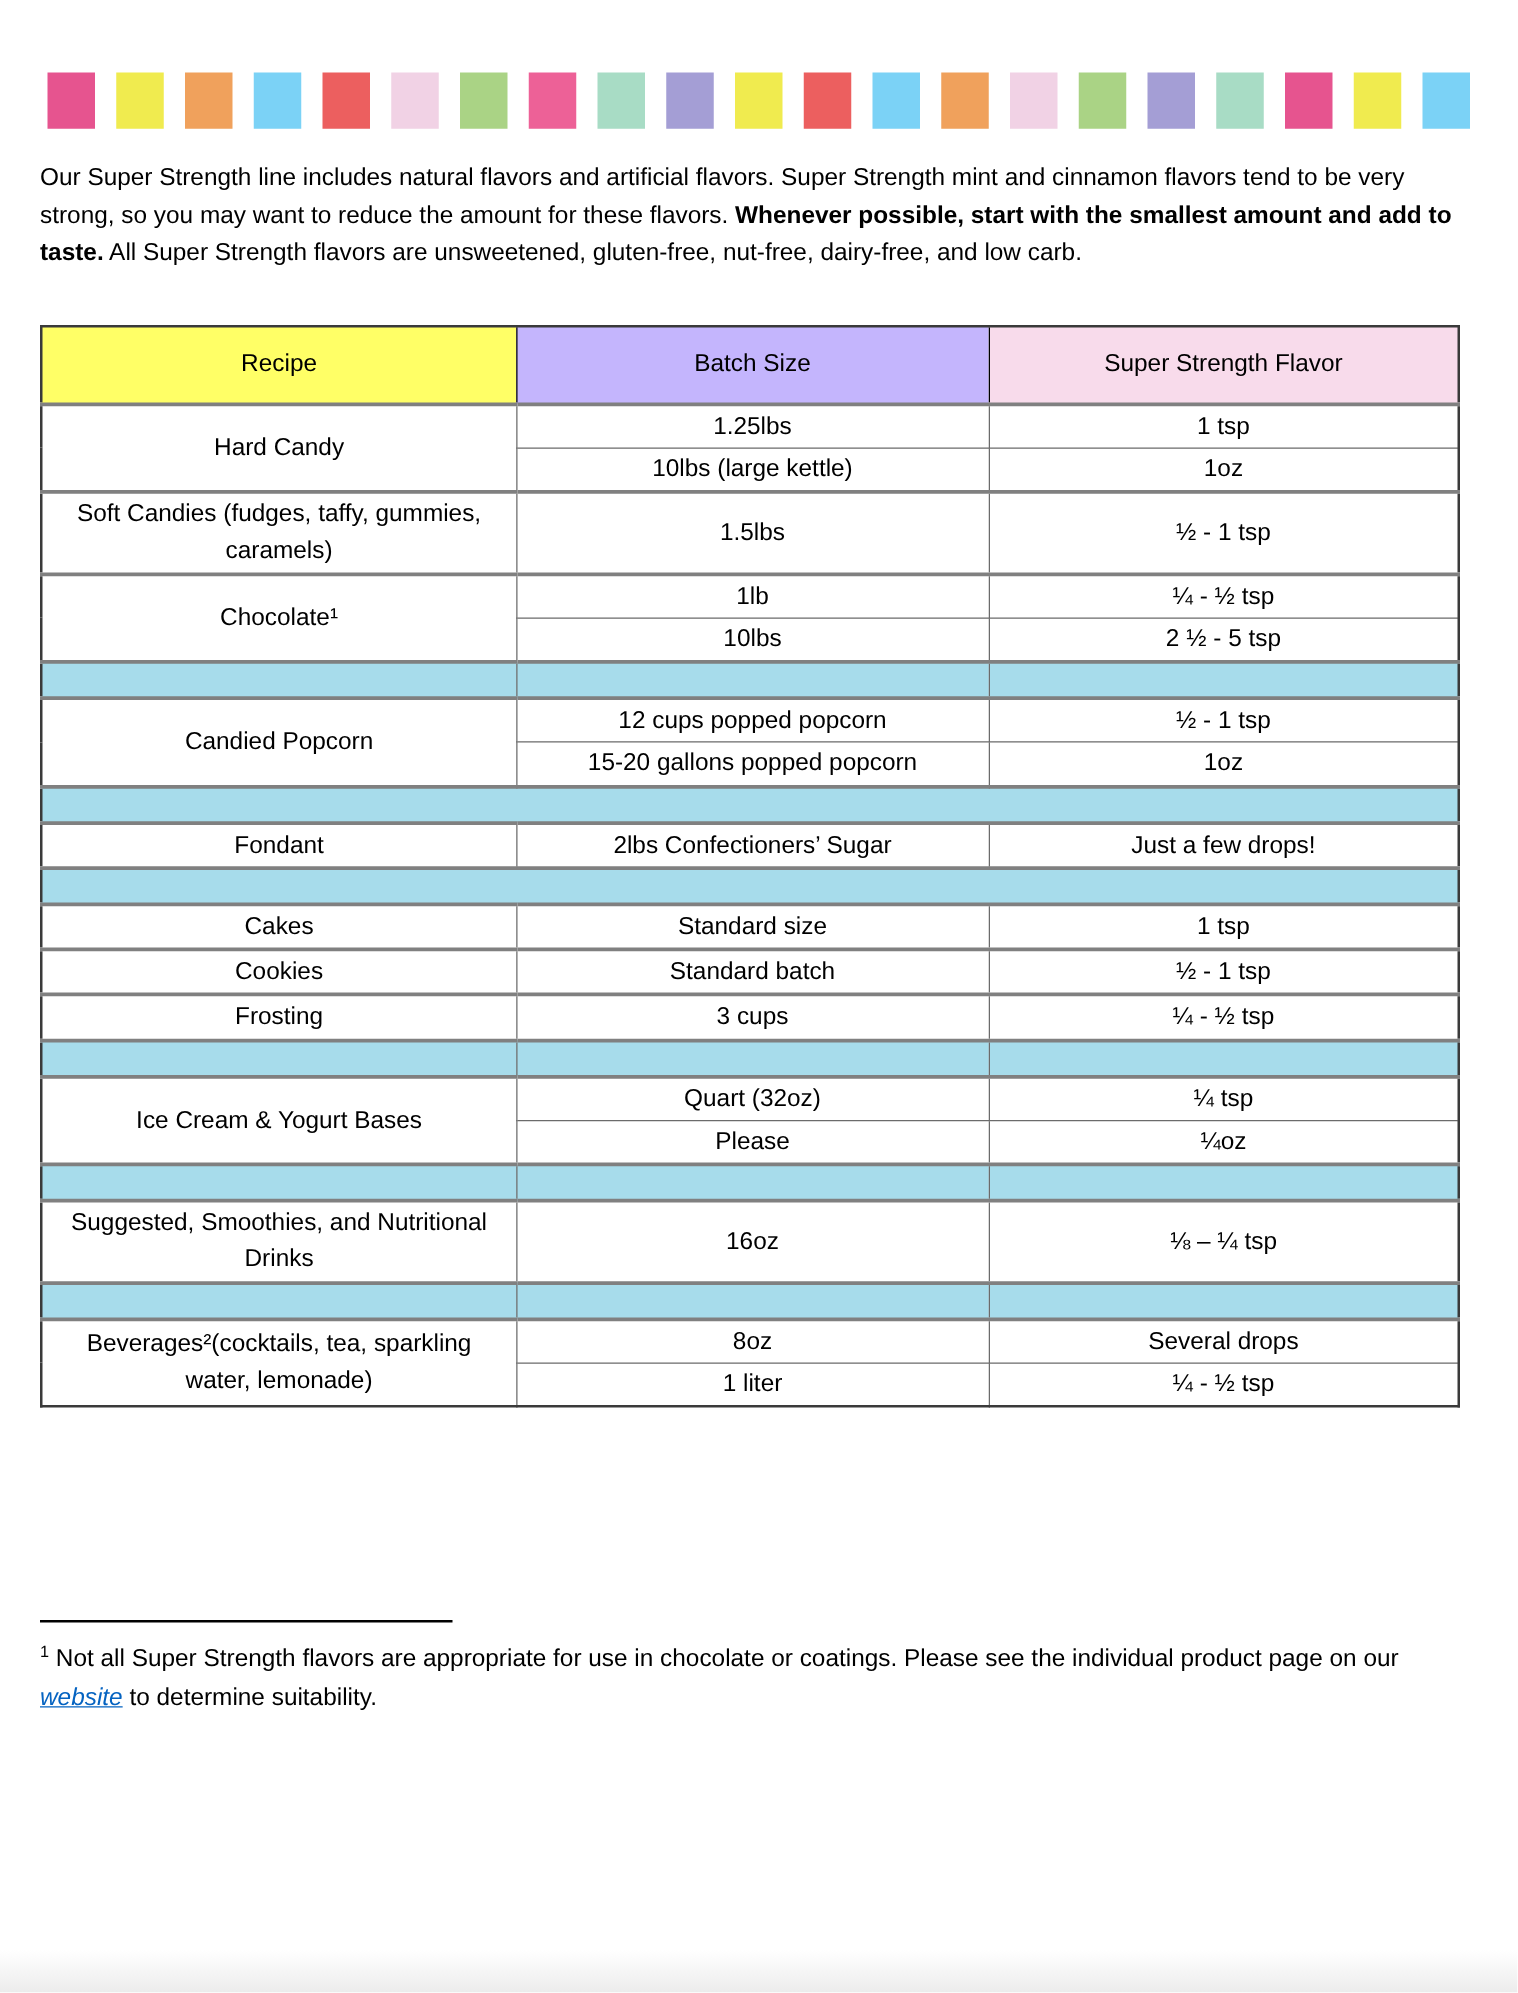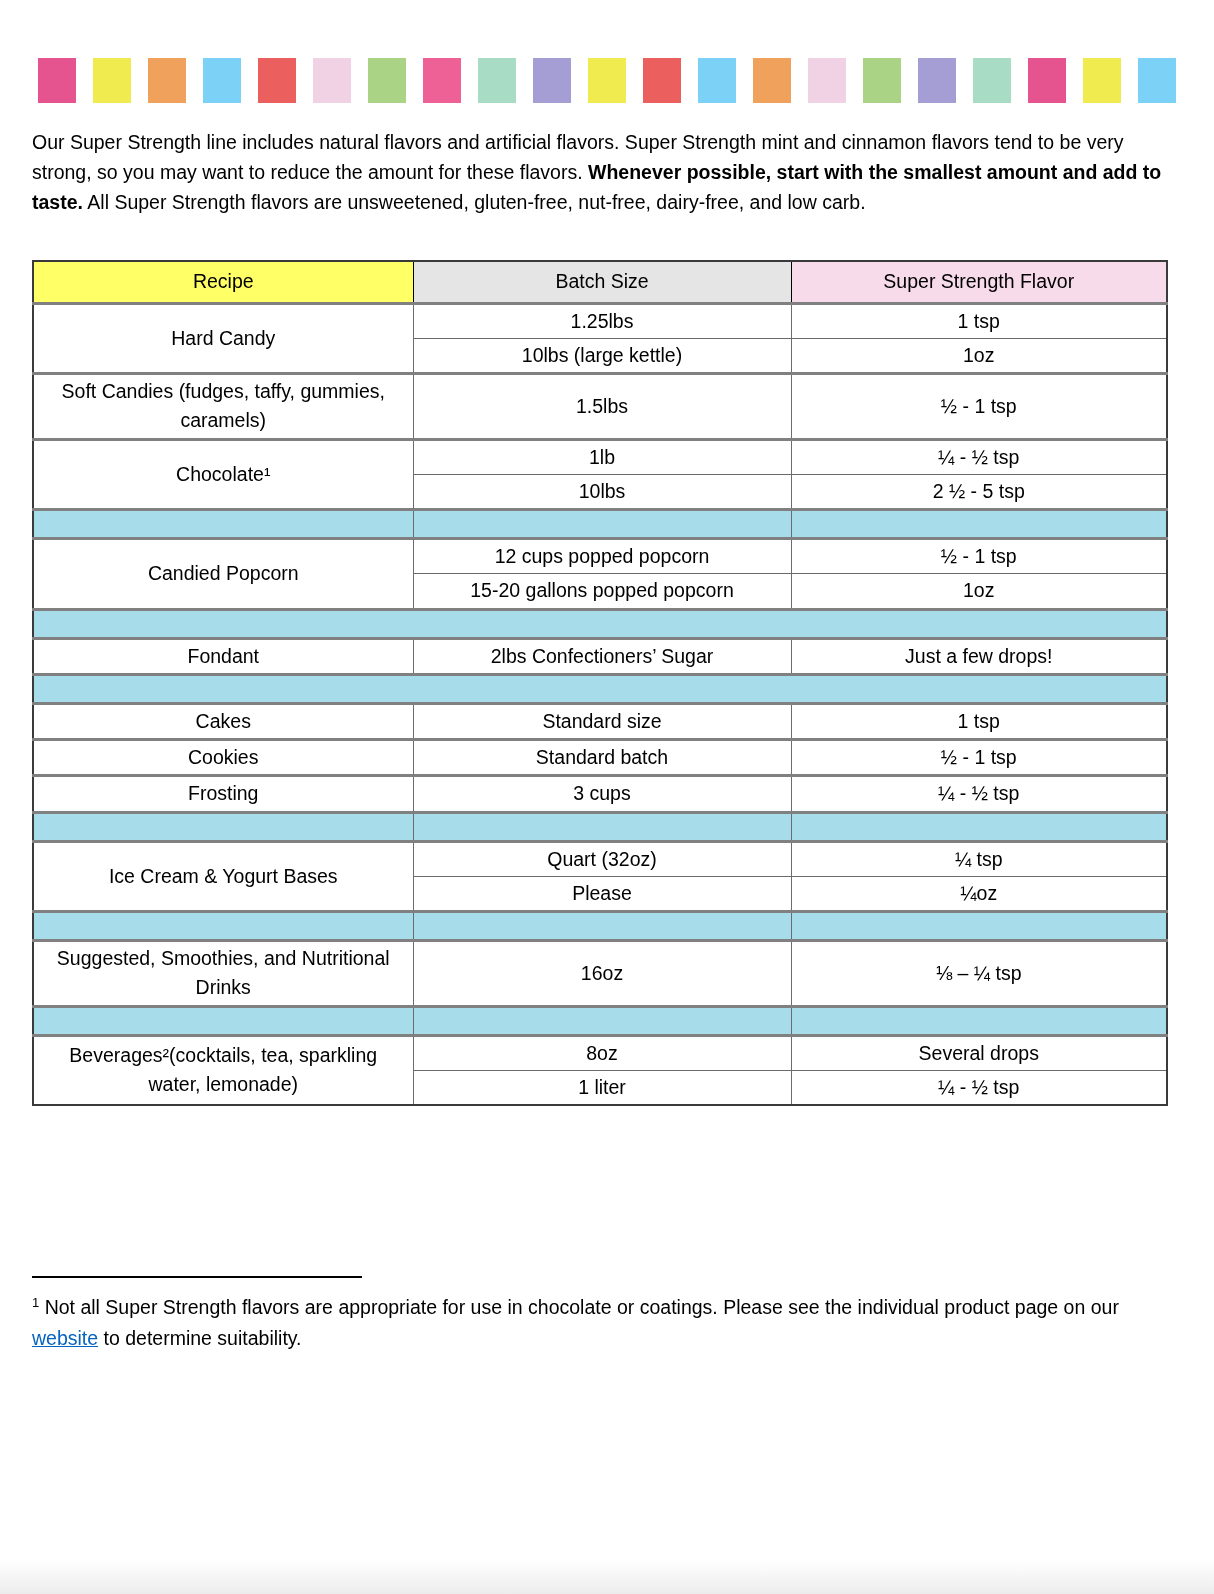--- a/index.html
+++ b/index.html
@@ -54,21 +54,21 @@
     width: 1134px;
     table-layout: fixed;
     font-size: 19.5px;
     border: 2px solid #3a3a3a;
   }
   table.usage th {
     border: 1.5px solid #000;
     border-bottom: 2px solid #000;
     font-weight: 400;
     height: 30px;
-    padding: 5px 4px;
+    padding: 15px 4px;
     text-align: center;
   }
   table.usage td {
     border: 1.4px solid #6b6b6b;
     text-align: center;
     padding: 2px 8px;
     height: 29px;
     line-height: 1.5;
   }
   table.usage tr.group-start td {
@@ -94,20 +94,21 @@
     max-width: 1120px;
   }
   .footnote sup {
     font-size: 13px;
     line-height: 0;
   }
   .footnote a.link {
     color: #0563C1;
     text-decoration: underline;
     cursor: pointer;
+    font-style: italic;
   }
   .page-bottom-shade {
     position: absolute;
     left: 0; right: 0; bottom: 0;
     height: 34px;
     background: linear-gradient(#ffffff, #ececec);
     pointer-events: none;
   }
 </style>
 </head>
@@ -144,21 +145,21 @@
 
   <table class="usage">
     <colgroup>
       <col style="width:380px">
       <col style="width:378px">
       <col style="width:376px">
     </colgroup>
     <thead>
       <tr>
         <th style="background: rgb(255, 255, 102);">Recipe</th>
-        <th style="background: #e5e5e5;">Batch Size</th>
+        <th style="background: #c4b5fd;">Batch Size</th>
         <th style="background: rgb(248, 219, 235); margin-left: 35px;">Super Strength Flavor</th>
       </tr>
     </thead>
     <tbody>
         <tr class="group-start">
           <td rowspan="2">Hard Candy</td>
           <td>1.25lbs</td>
           <td>1 tsp</td>
         </tr>
         <tr>

